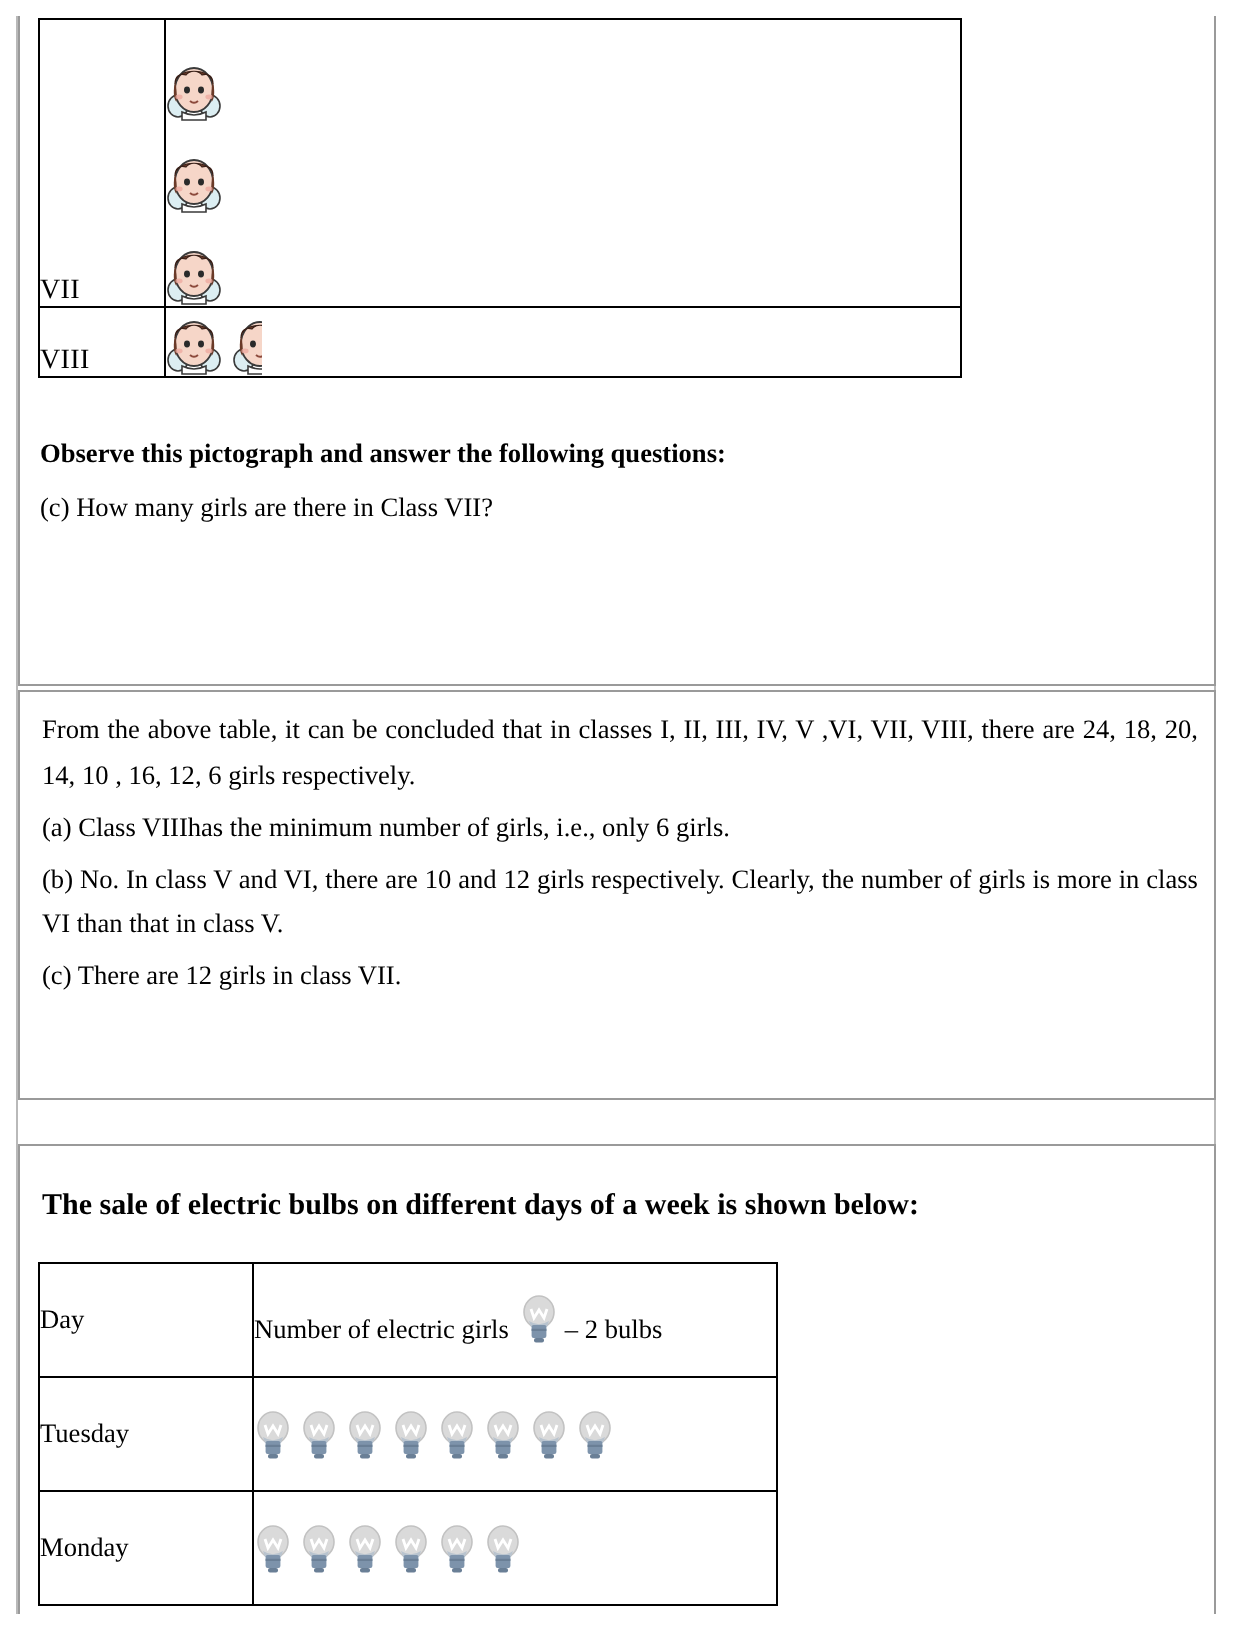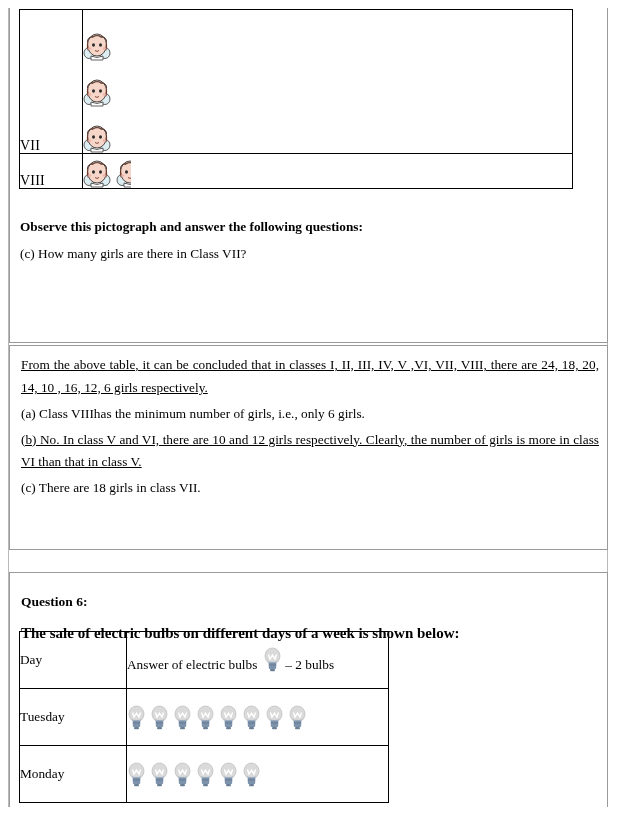--- a/index.html
+++ b/index.html
@@ -41,21 +41,21 @@
 
   #block-pictograph { top: 8px;  height: 335px; border-top: none; }
   #block-answer     { top: 345px; height: 205px; }
   #block-question6  { top: 572px; height: 235px; border-bottom: none; }
 
   
   .pict-table {
     position: absolute;
     left: 9px;
     top: 1px;
-    width: 554px;
+    width: 462px;
     border-collapse: collapse;
     table-layout: fixed;
   }
   .pict-table td {
     border: 1px solid #000000;
     vertical-align: bottom;
     padding: 0;
   }
   .pict-label {
     width: 62px;
@@ -98,21 +98,20 @@
   .q-lines .ptext { margin-bottom: 13px; }
 
   .ans-body { position: absolute; left: 11px; top: 8px; width: 578px; }
   .ans-body .lead { font-weight: bold; font-size: 13.5px; margin-bottom: 14px; }
   .ans-body .just {
     text-align: justify;
     text-align-last: left;
     font-size: 13.3px;
     line-height: 1.72;
     margin: 0 0 3px 0;
-    text-decoration: underline;
   }
   .ans-body .plain { font-size: 13.3px; line-height: 1.72; margin: 0 0 3px 0; }
 
   .q6-head { position: absolute; left: 11px; top: 7px; width: 578px; }
   .q6-head .h1 { font-weight: bold; font-size: 13.5px; margin-bottom: 14px; }
   .q6-head .h2 { font-weight: bold; font-size: 15px; margin-bottom: 0; }
 
   
   .bulb-table {
     position: absolute;
@@ -251,36 +250,35 @@
     <p class="ptext bold">Observe this pictograph and answer the following questions:</p>
     <p class="ptext">(c) How many girls are there in Class VII?</p>
   </div>
 </div>
 
 <div class="block" id="block-answer">
   <div class="ans-body">
     <p class="just">From the above table, it can be concluded that in classes I, II, III, IV, V ,VI, VII, VIII, there are 24, 18, 20, 14, 10 , 16, 12, 6 girls respectively.</p>
     <p class="plain">(a) Class VIIIhas the minimum number of girls, i.e., only 6 girls.</p>
     <p class="just">(b) No. In class V and VI, there are 10 and 12 girls respectively. Clearly, the number of girls is more in class VI than that in class V.</p>
-    <p class="plain">(c) There are 18 girls in class VII.</p>
+    <p class="plain">(c) There are 12 girls in class VII.</p>
   </div>
 </div>
 
 <div class="block" id="block-question6">
   <div class="q6-head">
-    <p class="h1">Question 6:</p>
     <p class="h2">The sale of electric bulbs on different days of a week is shown below:</p>
   </div>
 
   <table class="bulb-table">
     <tbody>
       <tr>
         <td class="bulb-day">Day</td>
         <td class="bulb-cells">
-          <span class="bulb-hdr-text">Answer of electric bulbs</span><span class="bulb bulb-inline"><svg viewBox="0 0 19 25" width="19" height="25" xmlns="http://www.w3.org/2000/svg">
+          <span class="bulb-hdr-text">Number of electric girls</span><span class="bulb bulb-inline"><svg viewBox="0 0 19 25" width="19" height="25" xmlns="http://www.w3.org/2000/svg">
               <ellipse cx="9.5" cy="9" rx="7.5" ry="8" fill="#dadada" stroke="#c2c2c2" stroke-width=".8"></ellipse>
               <path d="M5.5 7.5 L7 12 L9.5 8 L12 12 L13.5 7.5" fill="none" stroke="#ffffff" stroke-width="1.4"></path>
               <path d="M4.5 13.5 q5 3.2 10 0 l-1 3 l-8 0 Z" fill="#b9c4cf"></path>
               <rect x="5.8" y="15.5" width="7.4" height="6.5" rx="1" fill="#7d93ab"></rect>
               <rect x="5.8" y="17.4" width="7.4" height="1.1" fill="#6a7f96"></rect>
               <rect x="7" y="22" width="5" height="2.2" rx="1" fill="#6a7f96"></rect>
             </svg></span><span class="bulb-hdr-text">– 2 bulbs</span>
         </td>
       </tr>
 

